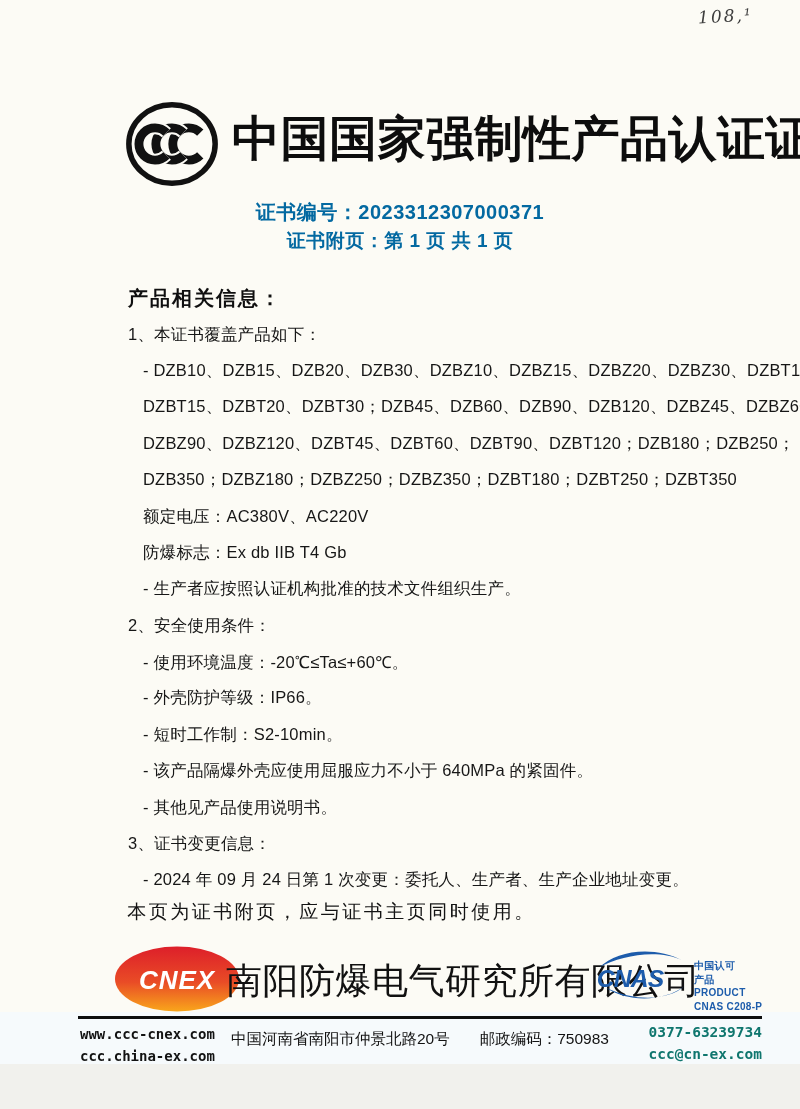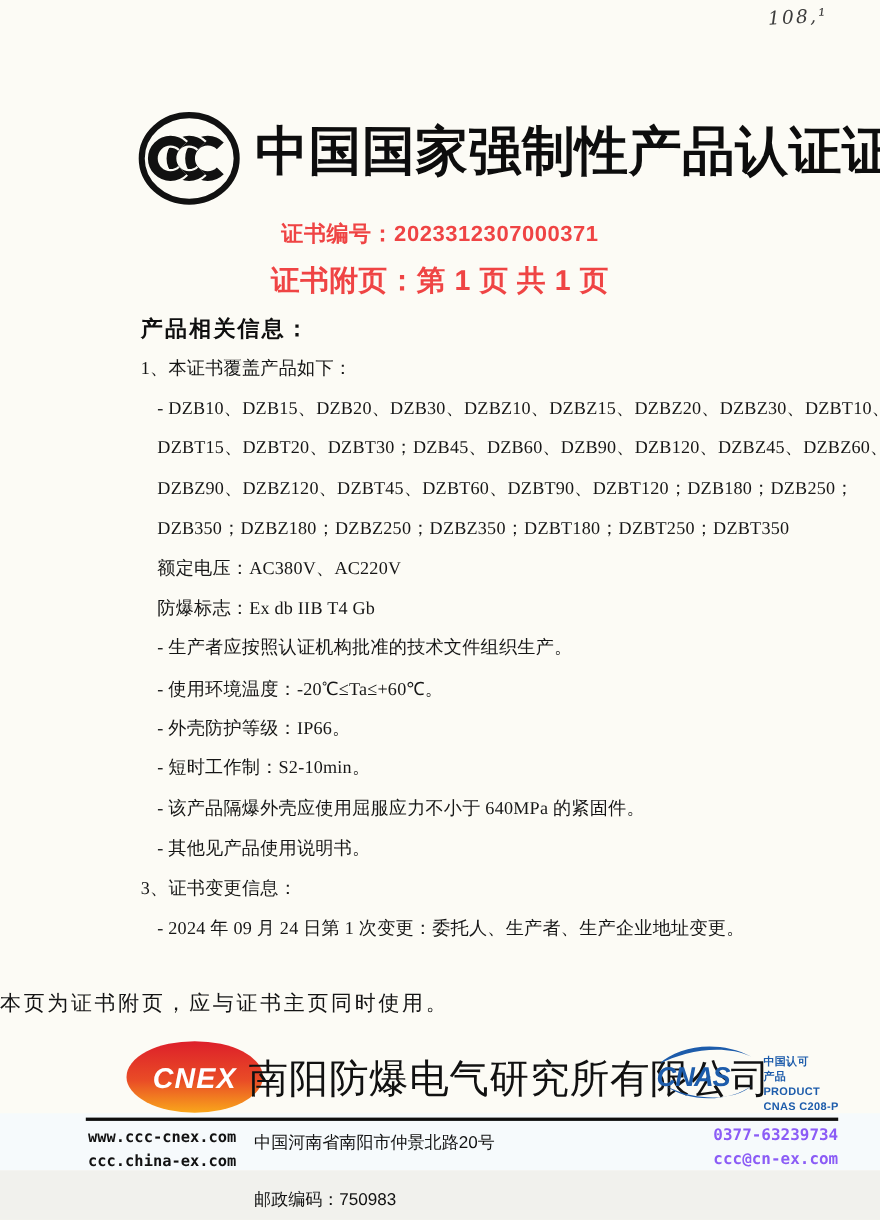--- a/index.html
+++ b/index.html
@@ -17,38 +17,38 @@
     transform:rotate(-3deg);
   }
 
   .ccc-logo{position:absolute; left:124px; top:100px; width:96px; height:88px;}
   .doc-title{
     position:absolute; left:232px; top:118px; width:474px; text-align:center;
     font-size:48px; font-weight:600; letter-spacing:0.5px; color:#0d0d0d; line-height:42px;
     white-space:nowrap;
   }
 
-  .cert-line{position:absolute; left:0; width:800px; text-align:center; font-weight:bold; color:#ef4444;}
+  .cert-line{position:absolute; left:0; width:800px; text-align:center; font-weight:bold; color:#0369a1;}
   .cert-line1{top:199px; font-size:20px; letter-spacing:0.5px;}
-  .cert-line2{top:238px; font-size:26px; letter-spacing:0.5px;}
+  .cert-line2{top:228px; font-size:19px; letter-spacing:0.5px;}
 
   .body-block{position:absolute; left:128px; top:252px; width:660px;}
   .bheading{
     height:36.4px; display:flex; align-items:center;
     font-size:20px; font-weight:bold; letter-spacing:2px; color:#0f0f0f;margin-top:28px;
   }
   .bline{
     height:36.4px; display:flex; align-items:center; white-space:nowrap;
     font-size:16.5px; letter-spacing:0.2px;
-    font-family:Liberation Serif, serif;
+    font-family:Liberation Sans, sans-serif;
   }
   .ind1{padding-left:15px;}
 
   .page-note{
-    position:absolute; left:0; top:899px; width:663px; 
+    position:absolute; left:0; top:899px; width:663px; text-align:center;
     font-size:19px; letter-spacing:2.5px; color:#141414;
   }
 
   .cnex-logo{position:absolute; left:114px; top:946px; width:126px; height:66px;}
   .company-name{
     position:absolute; left:226px; top:957px; width:352px; text-align:center;
     font-size:36px; font-weight:500; letter-spacing:0.5px; color:#111; white-space:nowrap;
   }
   .cnas-logo{position:absolute; left:596px; top:944px; width:92px; height:62px;}
   .cnas-side{
@@ -57,26 +57,26 @@
   }
   .side-line{white-space:nowrap;}
 
   .footer-rule{position:absolute; left:78px; top:1016px; width:684px; height:3px; background:#0e0e0e;}
   .web-block{
     position:absolute; left:80px; top:1023px; font-size:14px; font-weight:bold;
     font-family:"DejaVu Sans Mono", monospace; line-height:22px; color:#121212;
   }
   .addr-block{
     position:absolute; left:231px; top:1029px; display:flex; gap:30px;
-    font-size:15.5px; font-weight:500; color:#121212; white-space:nowrap;flex-direction:column;
+    font-size:15.5px; font-weight:500; color:#121212; white-space:nowrap;
   }
   .phone-block{
     position:absolute; left:562px; top:1021px; width:200px; text-align:right;
     font-size:14.5px; font-weight:bold; font-family:"DejaVu Sans Mono", monospace;
-    line-height:22px; color:#8b5cf6;
+    line-height:22px; color:#0f766e;
   }
 </style>
 </head>
 <body>
 
 <div class="page">
 
   <div class="strip-footer"></div>
   <div class="strip-bottom"></div>
 
@@ -99,20 +99,21 @@
     <div class="bheading">产品相关信息：</div>
     <div>
         <div class="bline ind0">1、本证书覆盖产品如下：</div>
         <div class="bline ind1">- DZB10、DZB15、DZB20、DZB30、DZBZ10、DZBZ15、DZBZ20、DZBZ30、DZBT10、</div>
         <div class="bline ind1">DZBT15、DZBT20、DZBT30；DZB45、DZB60、DZB90、DZB120、DZBZ45、DZBZ60、</div>
         <div class="bline ind1">DZBZ90、DZBZ120、DZBT45、DZBT60、DZBT90、DZBT120；DZB180；DZB250；</div>
         <div class="bline ind1">DZB350；DZBZ180；DZBZ250；DZBZ350；DZBT180；DZBT250；DZBT350</div>
         <div class="bline ind1">额定电压：AC380V、AC220V</div>
         <div class="bline ind1">防爆标志：Ex db IIB T4 Gb</div>
         <div class="bline ind1">- 生产者应按照认证机构批准的技术文件组织生产。</div>
+        <div class="bline ind0">2、安全使用条件：</div>
         <div class="bline ind1">- 使用环境温度：-20℃≤Ta≤+60℃。</div>
         <div class="bline ind1">- 外壳防护等级：IP66。</div>
         <div class="bline ind1">- 短时工作制：S2-10min。</div>
         <div class="bline ind1">- 该产品隔爆外壳应使用屈服应力不小于 640MPa 的紧固件。</div>
         <div class="bline ind1">- 其他见产品使用说明书。</div>
         <div class="bline ind0">3、证书变更信息：</div>
         <div class="bline ind1">- 2024 年 09 月 24 日第 1 次变更：委托人、生产者、生产企业地址变更。</div>
       </div>
   </div>
 

